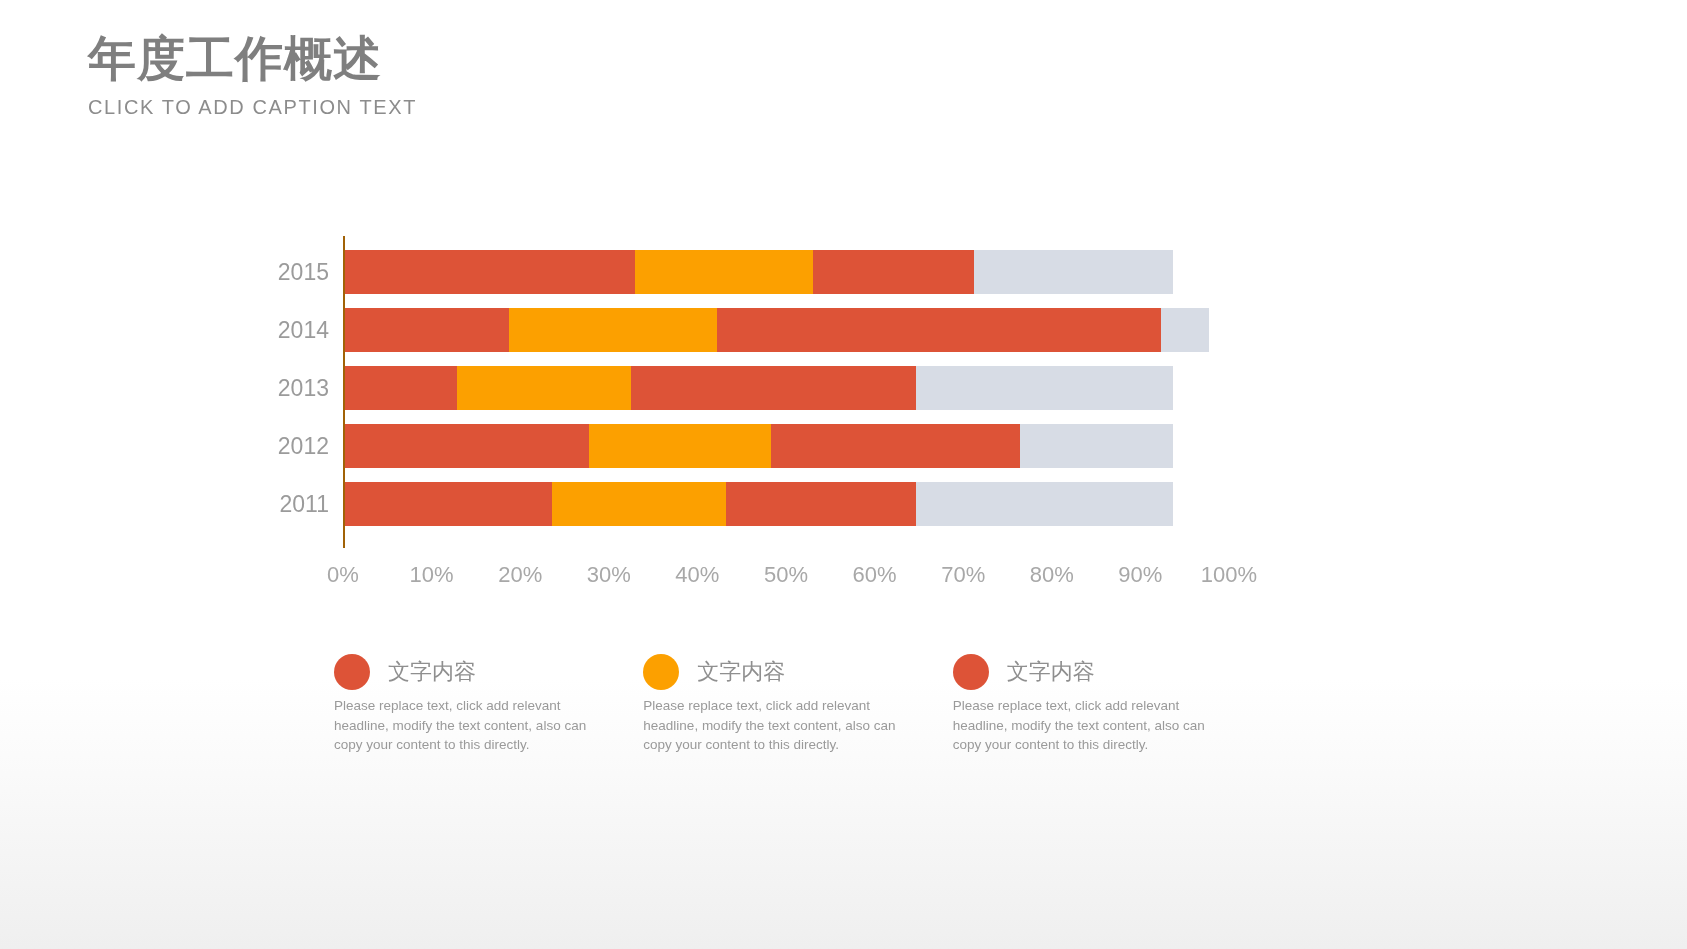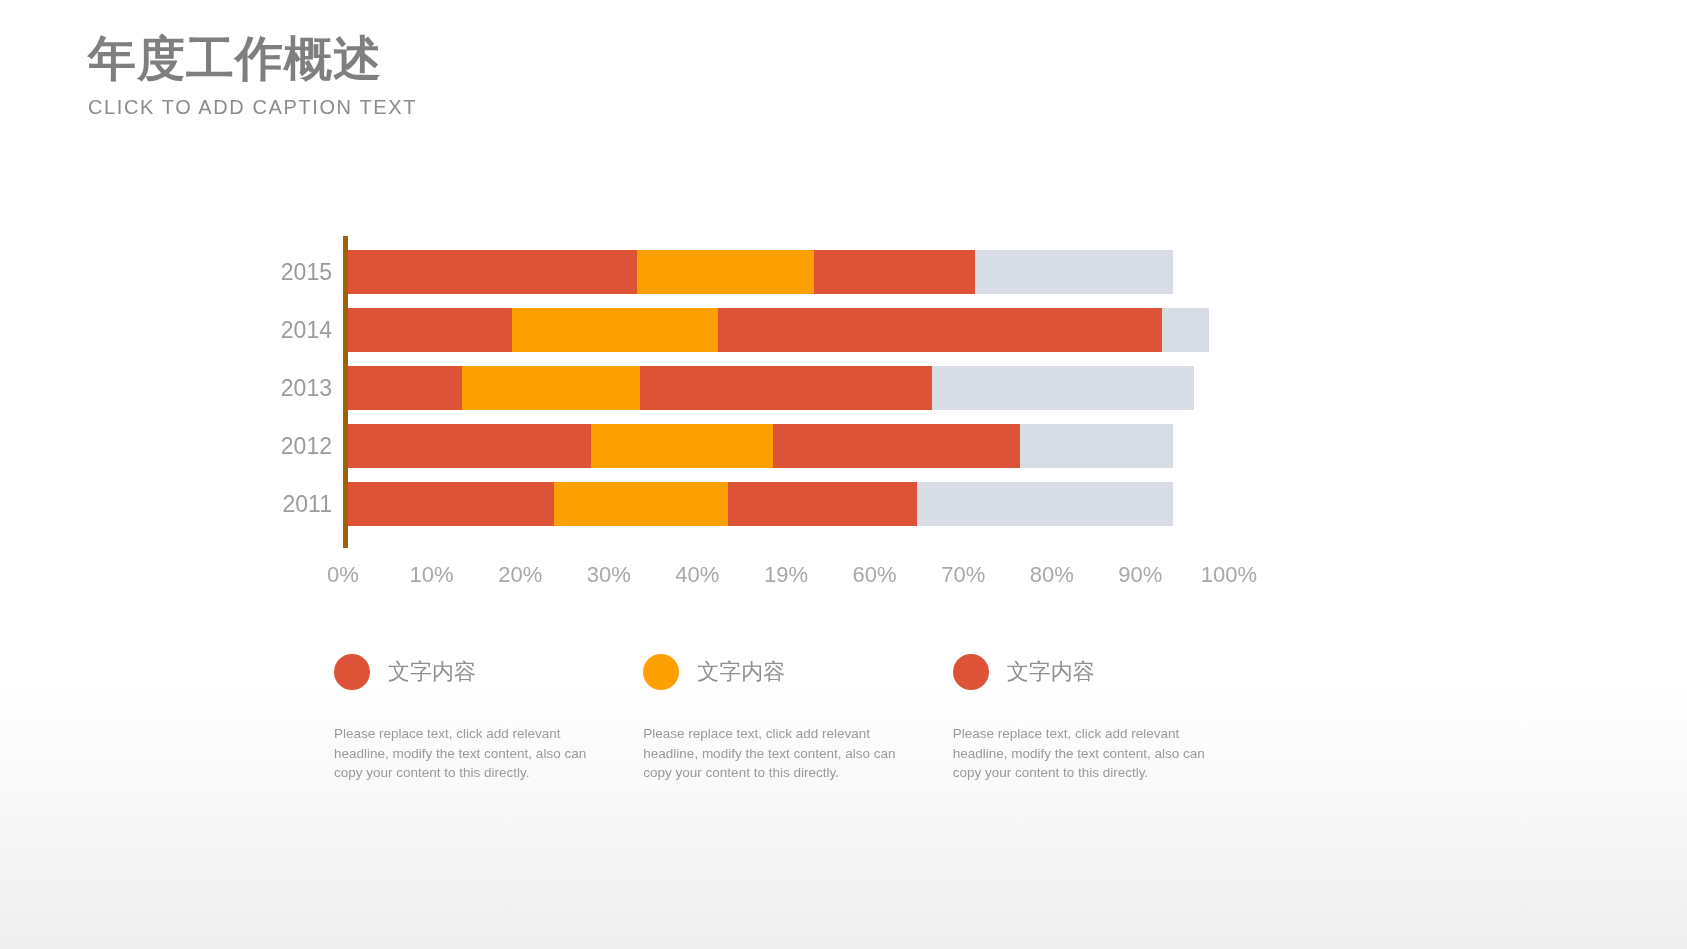--- a/index.html
+++ b/index.html
@@ -55,21 +55,21 @@
     top: 236px;
     width: 980px;
     height: 370px;
   }
   .plot {
     position: absolute;
     left: 81px;
     top: 0;
     width: 830px;
     height: 312px;
-    border-left: 5px solid #a16207;
+    border-left: 2px solid #a16207;
     box-sizing: border-box;
   }
   .row {
     position: absolute;
     left: 0;
     width: 100%;
     height: 44px;
   }
   .row-label {
     position: absolute;
@@ -134,21 +134,21 @@
     border-radius: 50%;
     flex: 0 0 auto;
   }
   .legend-title {
     margin-left: 18px;
     font-size: 22px;
     color: #8f8f8f;
     white-space: nowrap;
   }
   .legend-body {
-    margin-top: 32px;
+    margin-top: 4px;
     font-size: 13.5px;
     line-height: 1.45;
     color: #9a9a9a;
   }
 </style>
 </head>
 <body>
 
 <div class="slide-bottom-fade"></div>
 
@@ -170,21 +170,21 @@
       </div>
       <div class="row" style="top: 72px; padding-left: 36px;">
         <div class="row-label">2014</div>
         <div class="bar">
           <div class="seg" style="width: 19%; background: rgb(221, 83, 55);"></div>
           <div class="seg" style="width: 24%; background: rgb(252, 160, 0);"></div>
           <div class="seg" style="width: 51.5%; background: rgb(221, 83, 55);"></div>
           <div class="seg" style="width: 5.5%; background: rgb(215, 220, 229);"></div>
         </div>
       </div>
-      <div class="row" style="top: 130px; padding-left: 21px;">
+      <div class="row" style="top: 130px;">
         <div class="row-label">2013</div>
         <div class="bar">
           <div class="seg" style="width: 13.5%; background: rgb(221, 83, 55);"></div>
           <div class="seg" style="width: 21%; background: rgb(252, 160, 0);"></div>
           <div class="seg" style="width: 34.5%; background: rgb(221, 83, 55);"></div>
           <div class="seg" style="width: 31%; background: rgb(215, 220, 229);"></div>
         </div>
       </div>
       <div class="row" style="top: 188px;">
         <div class="row-label">2012</div>
@@ -204,21 +204,21 @@
           <div class="seg" style="width: 31%; background: rgb(215, 220, 229);"></div>
         </div>
       </div>
     </div>
   <div class="x-axis">
       <div class="tick" style="left: 0%;">0%</div>
       <div class="tick" style="left: 10%;">10%</div>
       <div class="tick" style="left: 20%;">20%</div>
       <div class="tick" style="left: 30%;">30%</div>
       <div class="tick" style="left: 40%;">40%</div>
-      <div class="tick" style="left: 50%;">19%</div>
+      <div class="tick" style="left: 50%;">50%</div>
       <div class="tick" style="left: 60%;">60%</div>
       <div class="tick" style="left: 70%;">70%</div>
       <div class="tick" style="left: 80%;">80%</div>
       <div class="tick" style="left: 90%;">90%</div>
       <div class="tick" style="left: 100%;">100%</div>
     </div>
 </div>
 
 <div class="legend">
     <div class="legend-item">

